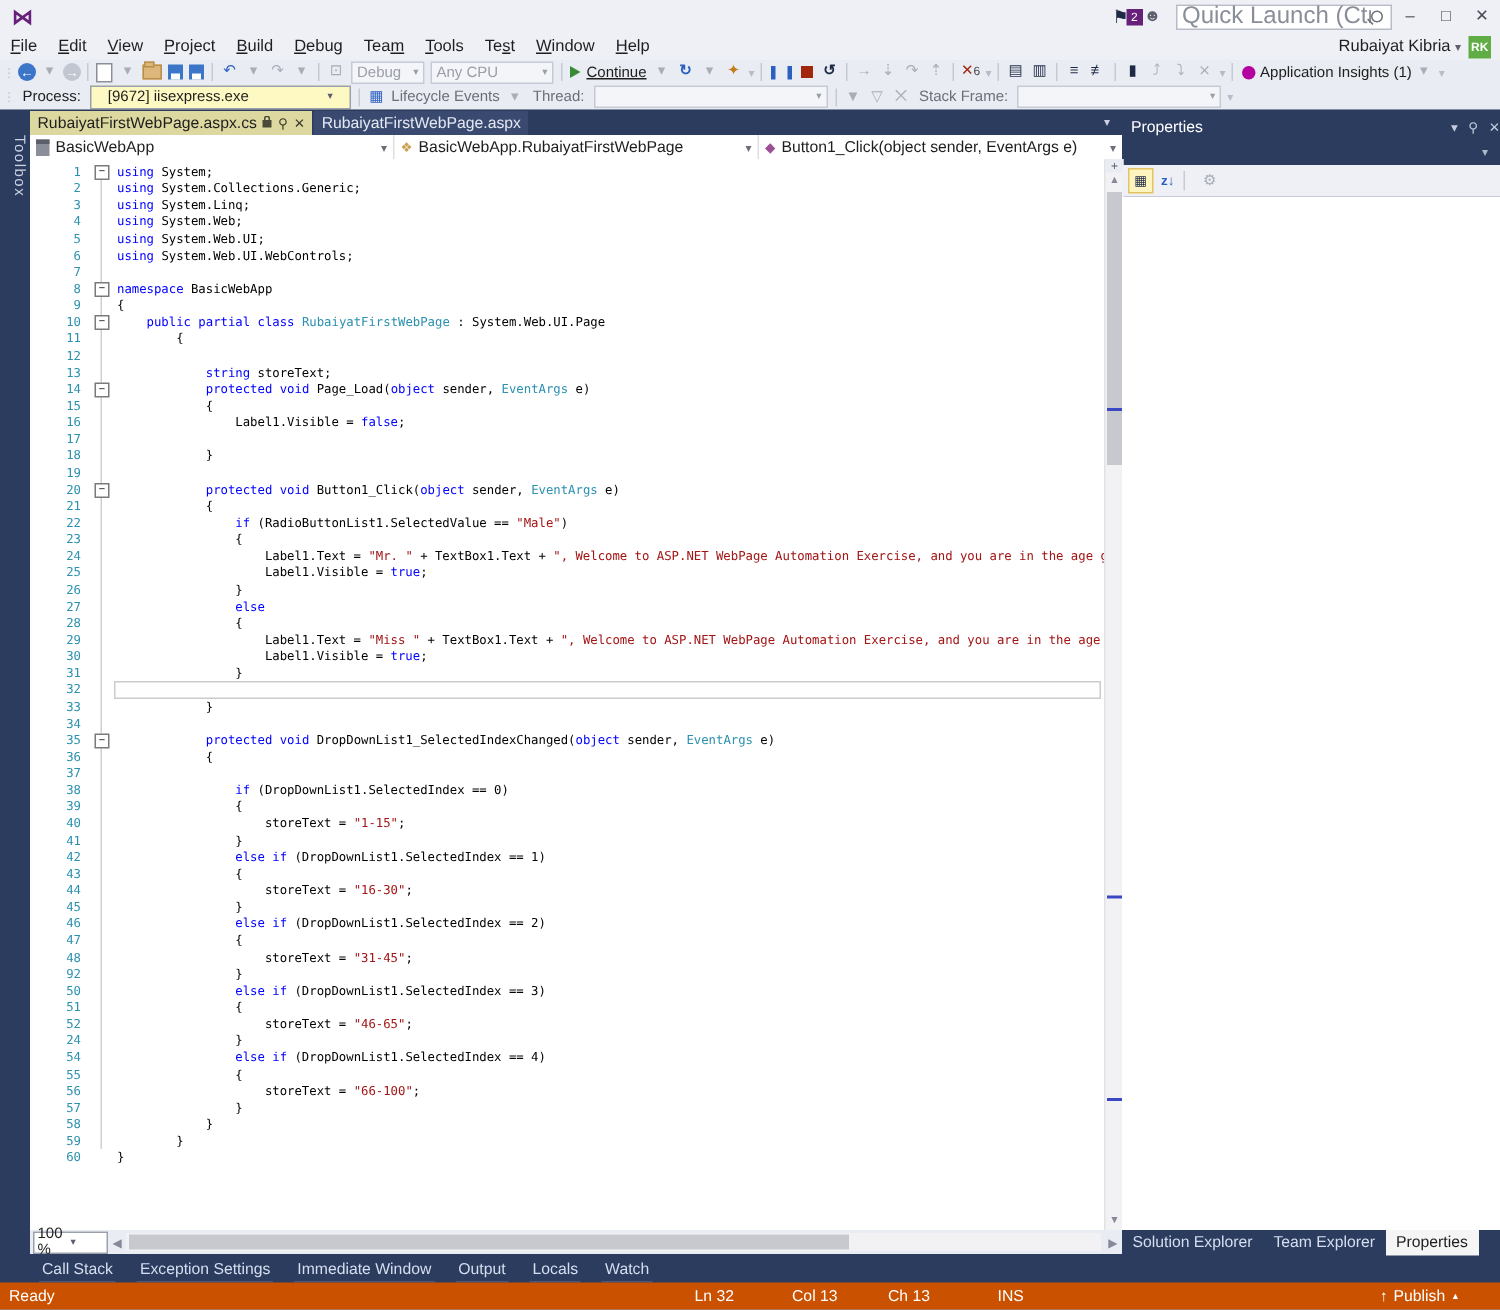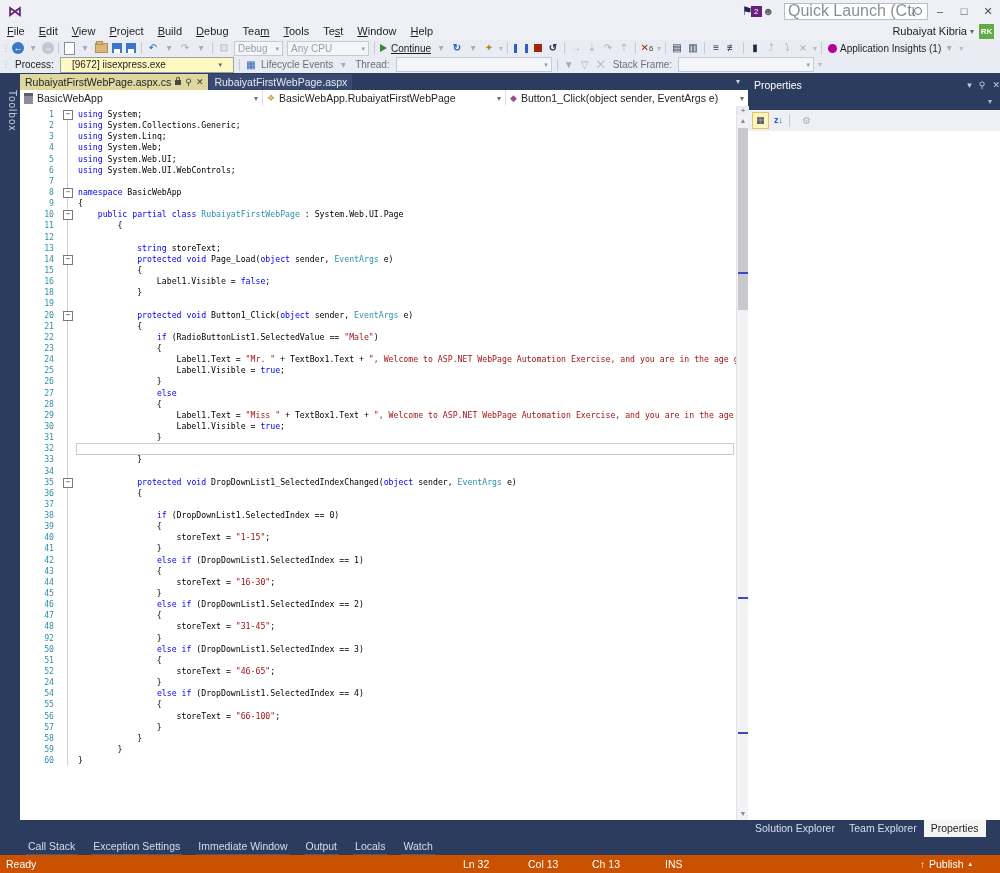--- a/index.html
+++ b/index.html
@@ -339,20 +339,21 @@
         <div class="cl"><span class="ln">7</span><span class="fold"></span><span class="codeseg"></span></div>
         <div class="cl"><span class="ln">8</span><span class="fold"><span class="foldbox">−</span></span><span class="codeseg"><span class="tk-k">namespace</span><span class="tk-p"> BasicWebApp</span></span></div>
         <div class="cl"><span class="ln">9</span><span class="fold"></span><span class="codeseg"><span class="tk-p">{</span></span></div>
         <div class="cl"><span class="ln">10</span><span class="fold"><span class="foldbox">−</span></span><span class="codeseg"><span class="tk-p">    </span><span class="tk-k">public</span><span class="tk-p"> </span><span class="tk-k">partial</span><span class="tk-p"> </span><span class="tk-k">class</span><span class="tk-p"> </span><span class="tk-t">RubaiyatFirstWebPage</span><span class="tk-p"> : System.Web.UI.Page</span></span></div>
         <div class="cl"><span class="ln">11</span><span class="fold"></span><span class="codeseg"><span class="tk-p">        {</span></span></div>
         <div class="cl"><span class="ln">12</span><span class="fold"></span><span class="codeseg"></span></div>
         <div class="cl"><span class="ln">13</span><span class="fold"></span><span class="codeseg"><span class="tk-p">            </span><span class="tk-k">string</span><span class="tk-p"> storeText;</span></span></div>
         <div class="cl"><span class="ln">14</span><span class="fold"><span class="foldbox">−</span></span><span class="codeseg"><span class="tk-p">            </span><span class="tk-k">protected</span><span class="tk-p"> </span><span class="tk-k">void</span><span class="tk-p"> Page_Load(</span><span class="tk-k">object</span><span class="tk-p"> sender, </span><span class="tk-t">EventArgs</span><span class="tk-p"> e)</span></span></div>
         <div class="cl"><span class="ln">15</span><span class="fold"></span><span class="codeseg"><span class="tk-p">            {</span></span></div>
         <div class="cl"><span class="ln">16</span><span class="fold"></span><span class="codeseg"><span class="tk-p">                Label1.Visible = </span><span class="tk-k">false</span><span class="tk-p">;</span></span></div>
+        <div class="cl"><span class="ln">17</span><span class="fold"></span><span class="codeseg"></span></div>
         <div class="cl"><span class="ln">18</span><span class="fold"></span><span class="codeseg"><span class="tk-p">            }</span></span></div>
         <div class="cl"><span class="ln">19</span><span class="fold"></span><span class="codeseg"></span></div>
         <div class="cl"><span class="ln">20</span><span class="fold"><span class="foldbox">−</span></span><span class="codeseg"><span class="tk-p">            </span><span class="tk-k">protected</span><span class="tk-p"> </span><span class="tk-k">void</span><span class="tk-p"> Button1_Click(</span><span class="tk-k">object</span><span class="tk-p"> sender, </span><span class="tk-t">EventArgs</span><span class="tk-p"> e)</span></span></div>
         <div class="cl"><span class="ln">21</span><span class="fold"></span><span class="codeseg"><span class="tk-p">            {</span></span></div>
         <div class="cl"><span class="ln">22</span><span class="fold"></span><span class="codeseg"><span class="tk-p">                </span><span class="tk-k">if</span><span class="tk-p"> (RadioButtonList1.SelectedValue == </span><span class="tk-s">"Male"</span><span class="tk-p">)</span></span></div>
         <div class="cl"><span class="ln">23</span><span class="fold"></span><span class="codeseg"><span class="tk-p">                {</span></span></div>
         <div class="cl"><span class="ln">24</span><span class="fold"></span><span class="codeseg"><span class="tk-p">                    Label1.Text = </span><span class="tk-s">"Mr. "</span><span class="tk-p"> + TextBox1.Text + </span><span class="tk-s">", Welcome to ASP.NET WebPage Automation Exercise, and you are in the age group</span></span></div>
         <div class="cl"><span class="ln">25</span><span class="fold"></span><span class="codeseg"><span class="tk-p">                    Label1.Visible = </span><span class="tk-k">true</span><span class="tk-p">;</span></span></div>
         <div class="cl"><span class="ln">26</span><span class="fold"></span><span class="codeseg"><span class="tk-p">                }</span></span></div>
         <div class="cl"><span class="ln">27</span><span class="fold"></span><span class="codeseg"><span class="tk-p">                </span><span class="tk-k">else</span></span></div>
@@ -395,20 +396,31 @@
   <div class="abs" id="vscroll">
     <div class="abs" id="vsplit">+</div>
     <div class="abs varrow" style="top:10px;">▲</div>
     <div class="abs" id="vthumb"></div>
     <div class="abs vmark" style="top:166px;"></div>
     <div class="abs vmark" style="top:491px;"></div>
     <div class="abs vmark" style="top:626px;"></div>
     <div class="abs varrow" style="top:703px;">▼</div>
   </div>
 
+  <div class="abs" id="hscrollrow">
+    <span id="zoomcombo">
+      <span>100 %</span>
+      <span style="font-size:7px;color:#5A5F6B;">▾</span>
+    </span>
+    <span class="harrow">◀</span>
+    <div id="htrack">
+      <div id="hthumb"></div>
+    </div>
+    <span class="harrow">▶</span>
+  </div>
 
   <div class="abs" id="bltabs">
       <span class="bltab">Call Stack</span>
       <span class="bltab">Exception Settings</span>
       <span class="bltab">Immediate Window</span>
       <span class="bltab">Output</span>
       <span class="bltab">Locals</span>
       <span class="bltab">Watch</span>
     </div>
 

